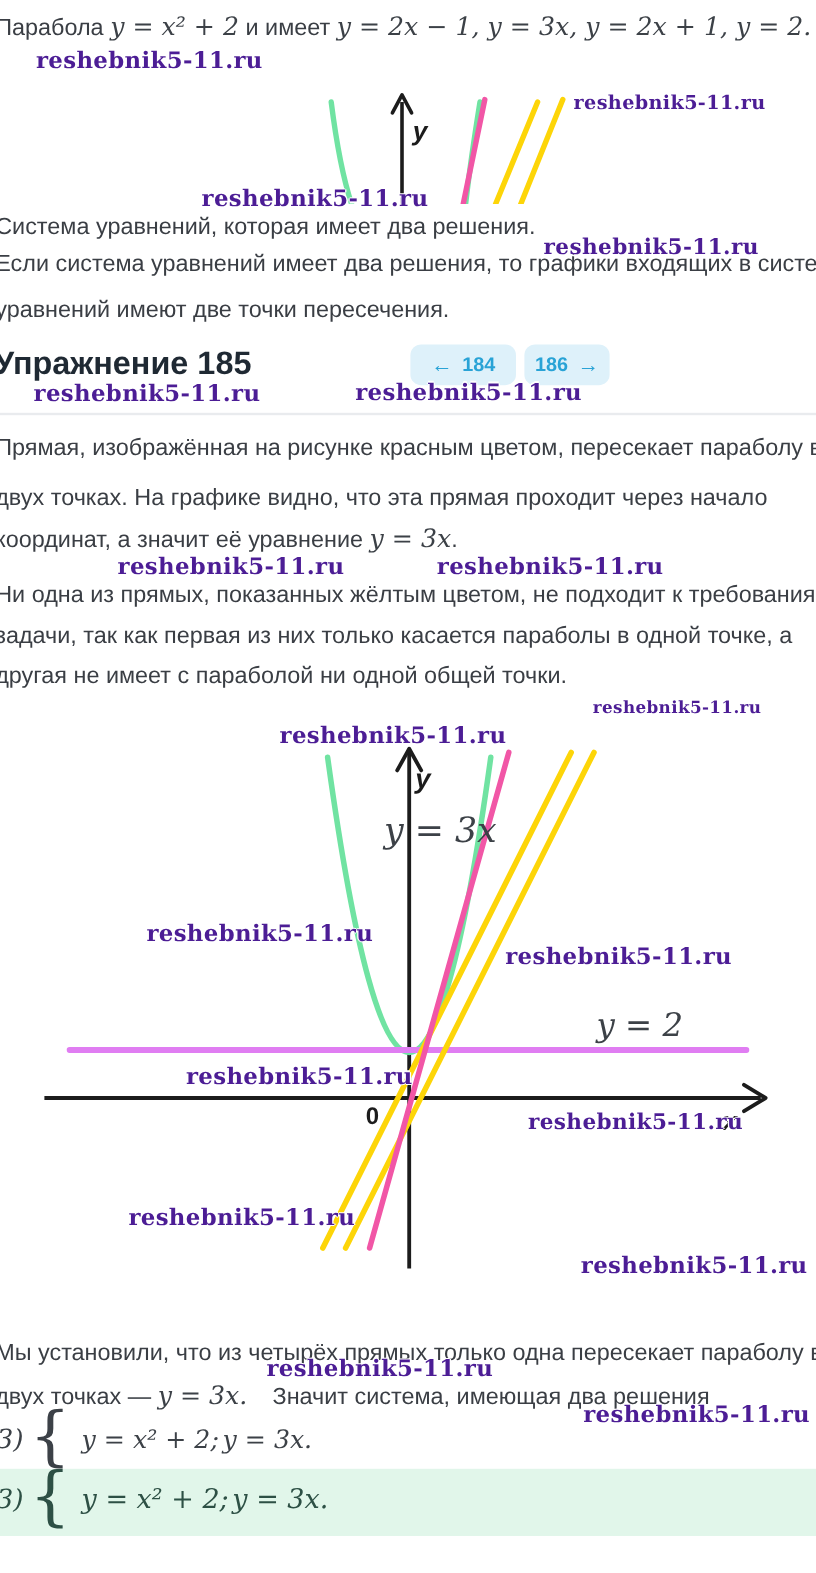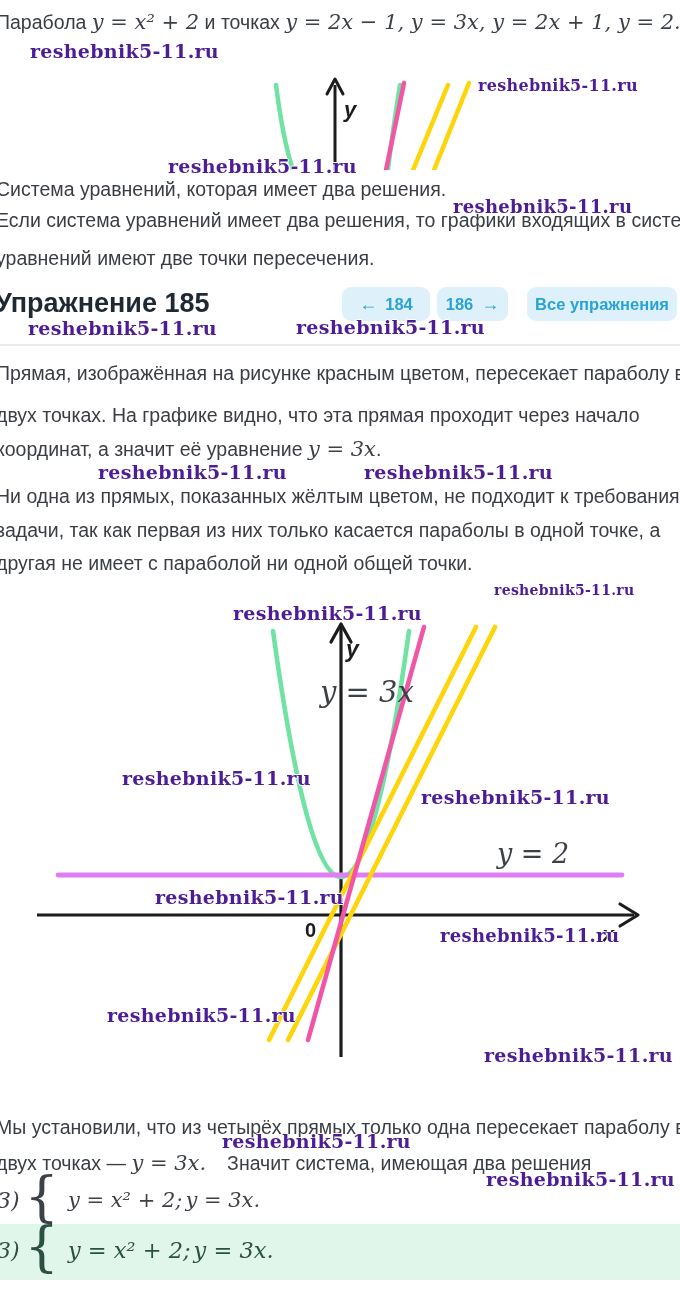--- a/index.html
+++ b/index.html
@@ -28,21 +28,21 @@
   .hl-box .eqs{font-size:22.5px;line-height:25px;}
   svg text{font-family:"Liberation Sans",sans-serif;}
   svg .mathlab{font-family:"DejaVu Serif",serif;font-style:italic;}
 </style>
 </head>
 <body>
 
 <div id="page">
 
   <div class="abs txt" style="left:-4px;top:10px;">
-    <span>Парабола </span><span class="math">y = x² + 2</span><span> и точках </span><span class="math">y = 2x − 1, y = 3x, y = 2x + 1, y = 2.</span>
+    <span>Парабола </span><span class="math">y = x² + 2</span><span> и имеет </span><span class="math">y = 2x − 1, y = 3x, y = 2x + 1, y = 2.</span>
   </div>
 
   <div class="abs" style="left:0;top:75px;width:680px;height:95px;">
     <svg width="680" height="95" viewBox="0 0 680 95">
       <path d="M335,95 V10" fill="none" stroke-width="3" stroke="#1c1c1c"></path>
       <path d="M327,19 L335,4 L343,19" fill="none" stroke-width="3" stroke-linecap="round" stroke-linejoin="round" stroke="#1c1c1c"></path>
       <path d="M276,10 Q283,65 293,95" fill="none" stroke-width="4.5" stroke-linecap="round" stroke="#70e3a2"></path>
       <path d="M400,10 Q392,60 388,95" fill="none" stroke-width="4.5" stroke-linecap="round" stroke="#70e3a2"></path>
       <path d="M448,10 L413,95" fill="none" stroke-width="4.5" stroke-linecap="round" stroke="#fdd508"></path>
       <path d="M469,8 L434,95" fill="none" stroke-width="4.5" stroke-linecap="round" stroke="#fdd508"></path>
@@ -56,23 +56,20 @@
   <div class="abs txt" style="left:-4px;top:247px;">уравнений имеют две точки пересечения.</div>
 
   <div class="abs heading" style="left:-5px;top:288px;">Упражнение 185</div>
   <button class="btn" style="left:342px;top:287px;width:88px;">
     <span class="arrow">←</span>
     <span>184</span>
   </button>
   <button class="btn" style="left:437px;top:287px;width:71px;">
     <span>186</span>
     <span class="arrow">→</span>
-  </button>
-  <button class="btn" style="left:527px;top:287px;width:150px;">
-    <span>Все упражнения</span>
   </button>
 
   <div class="divider" style="top:344px;"></div>
 
   <div class="abs txt" style="left:-4px;top:362px;">Прямая, изображённая на рисунке красным цветом, пересекает параболу в</div>
   <div class="abs txt" style="left:-4px;top:404px;">двух точках. На графике видно, что эта прямая проходит через начало</div>
   <div class="abs txt" style="left:-4px;top:437px;">
     <span>координат, а значит её уравнение </span><span class="math">y = 3x</span><span>.</span>
   </div>
 

